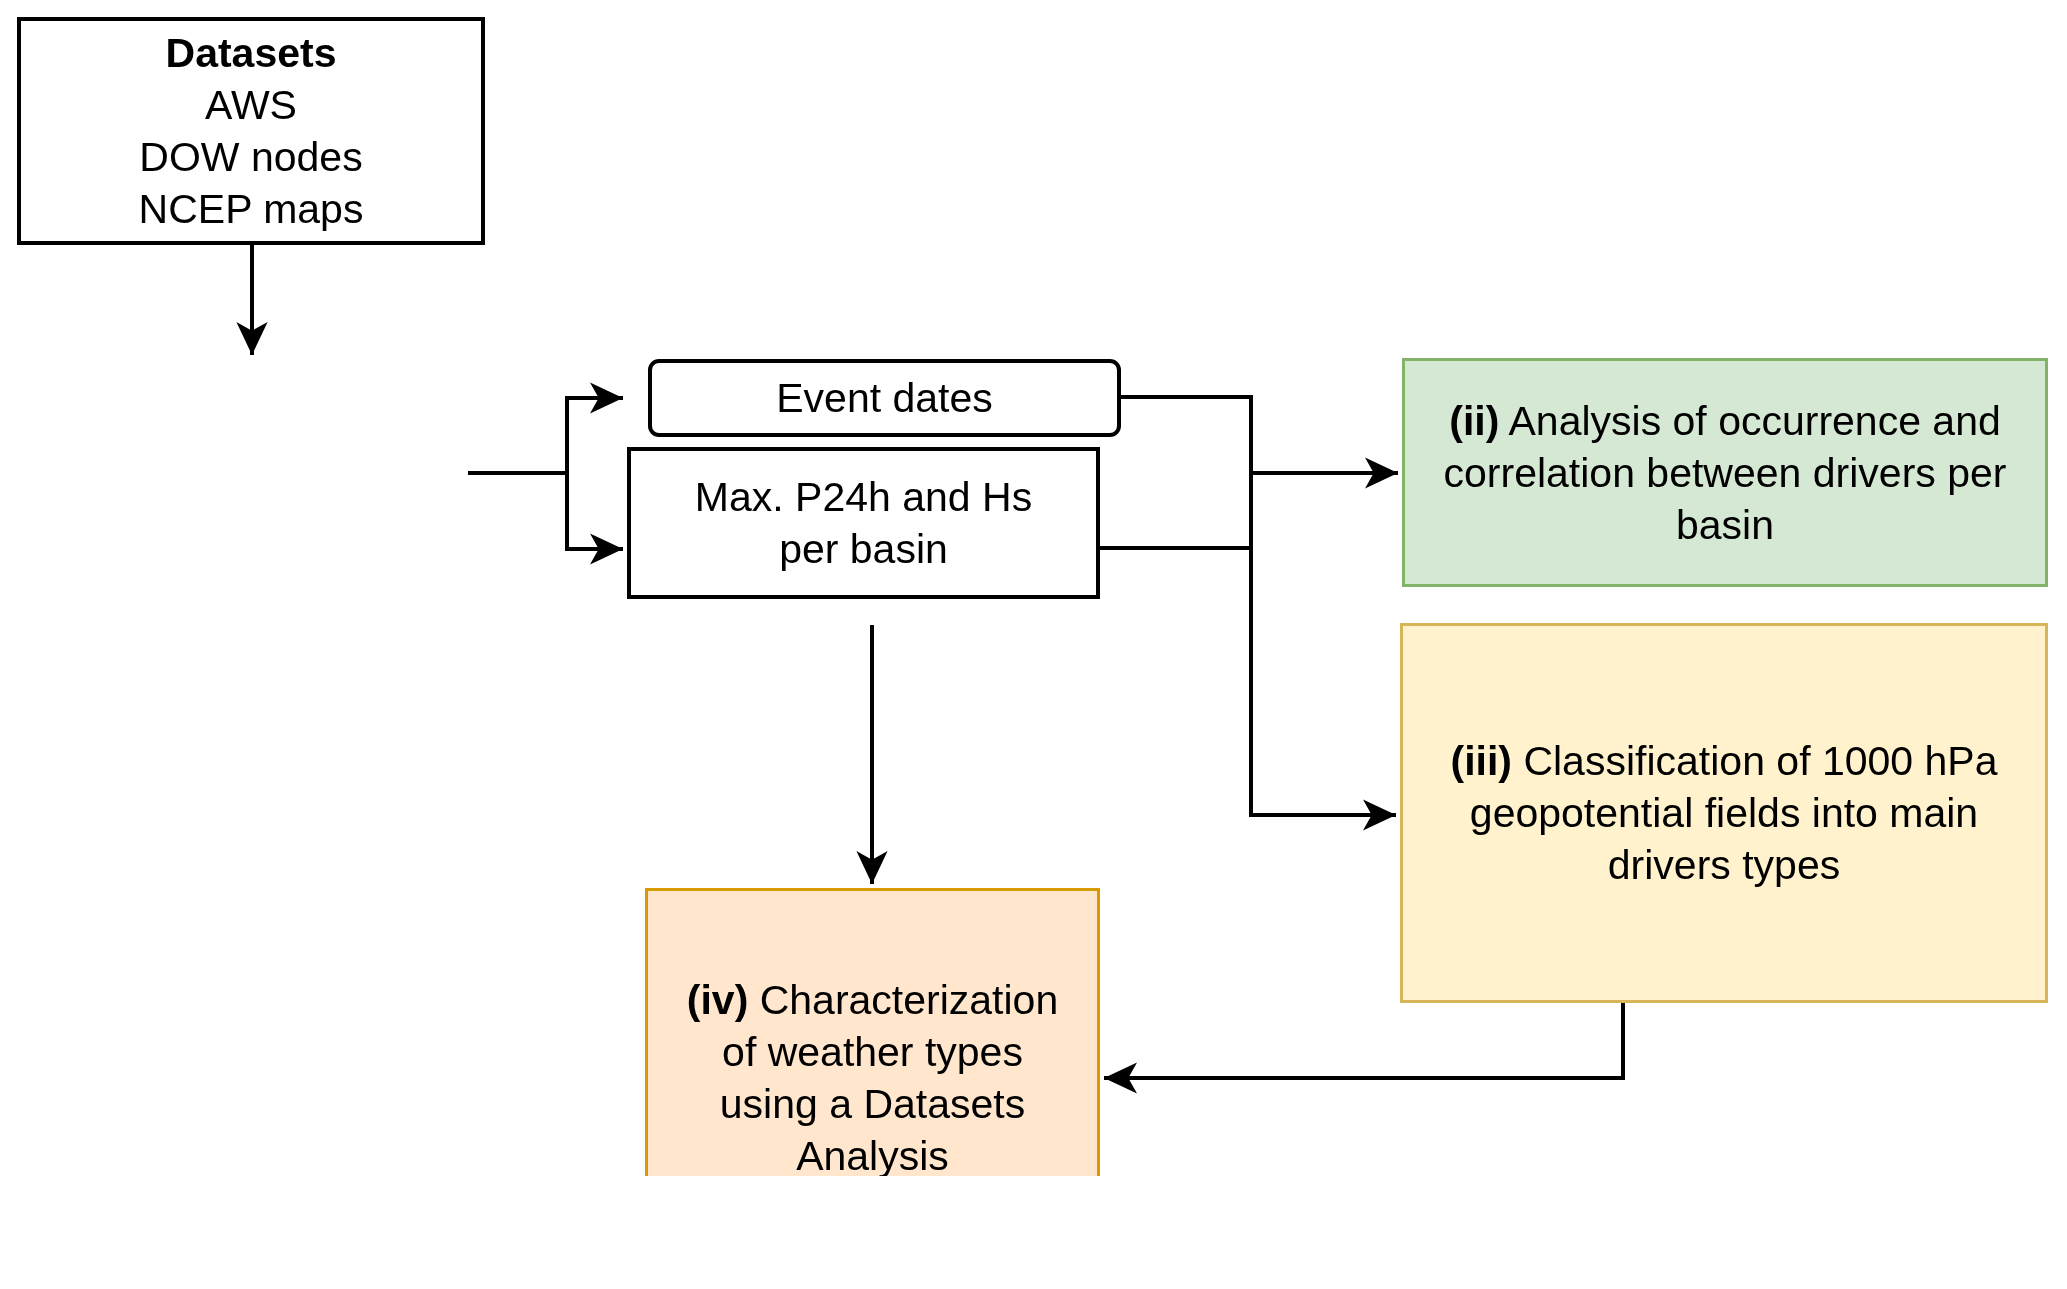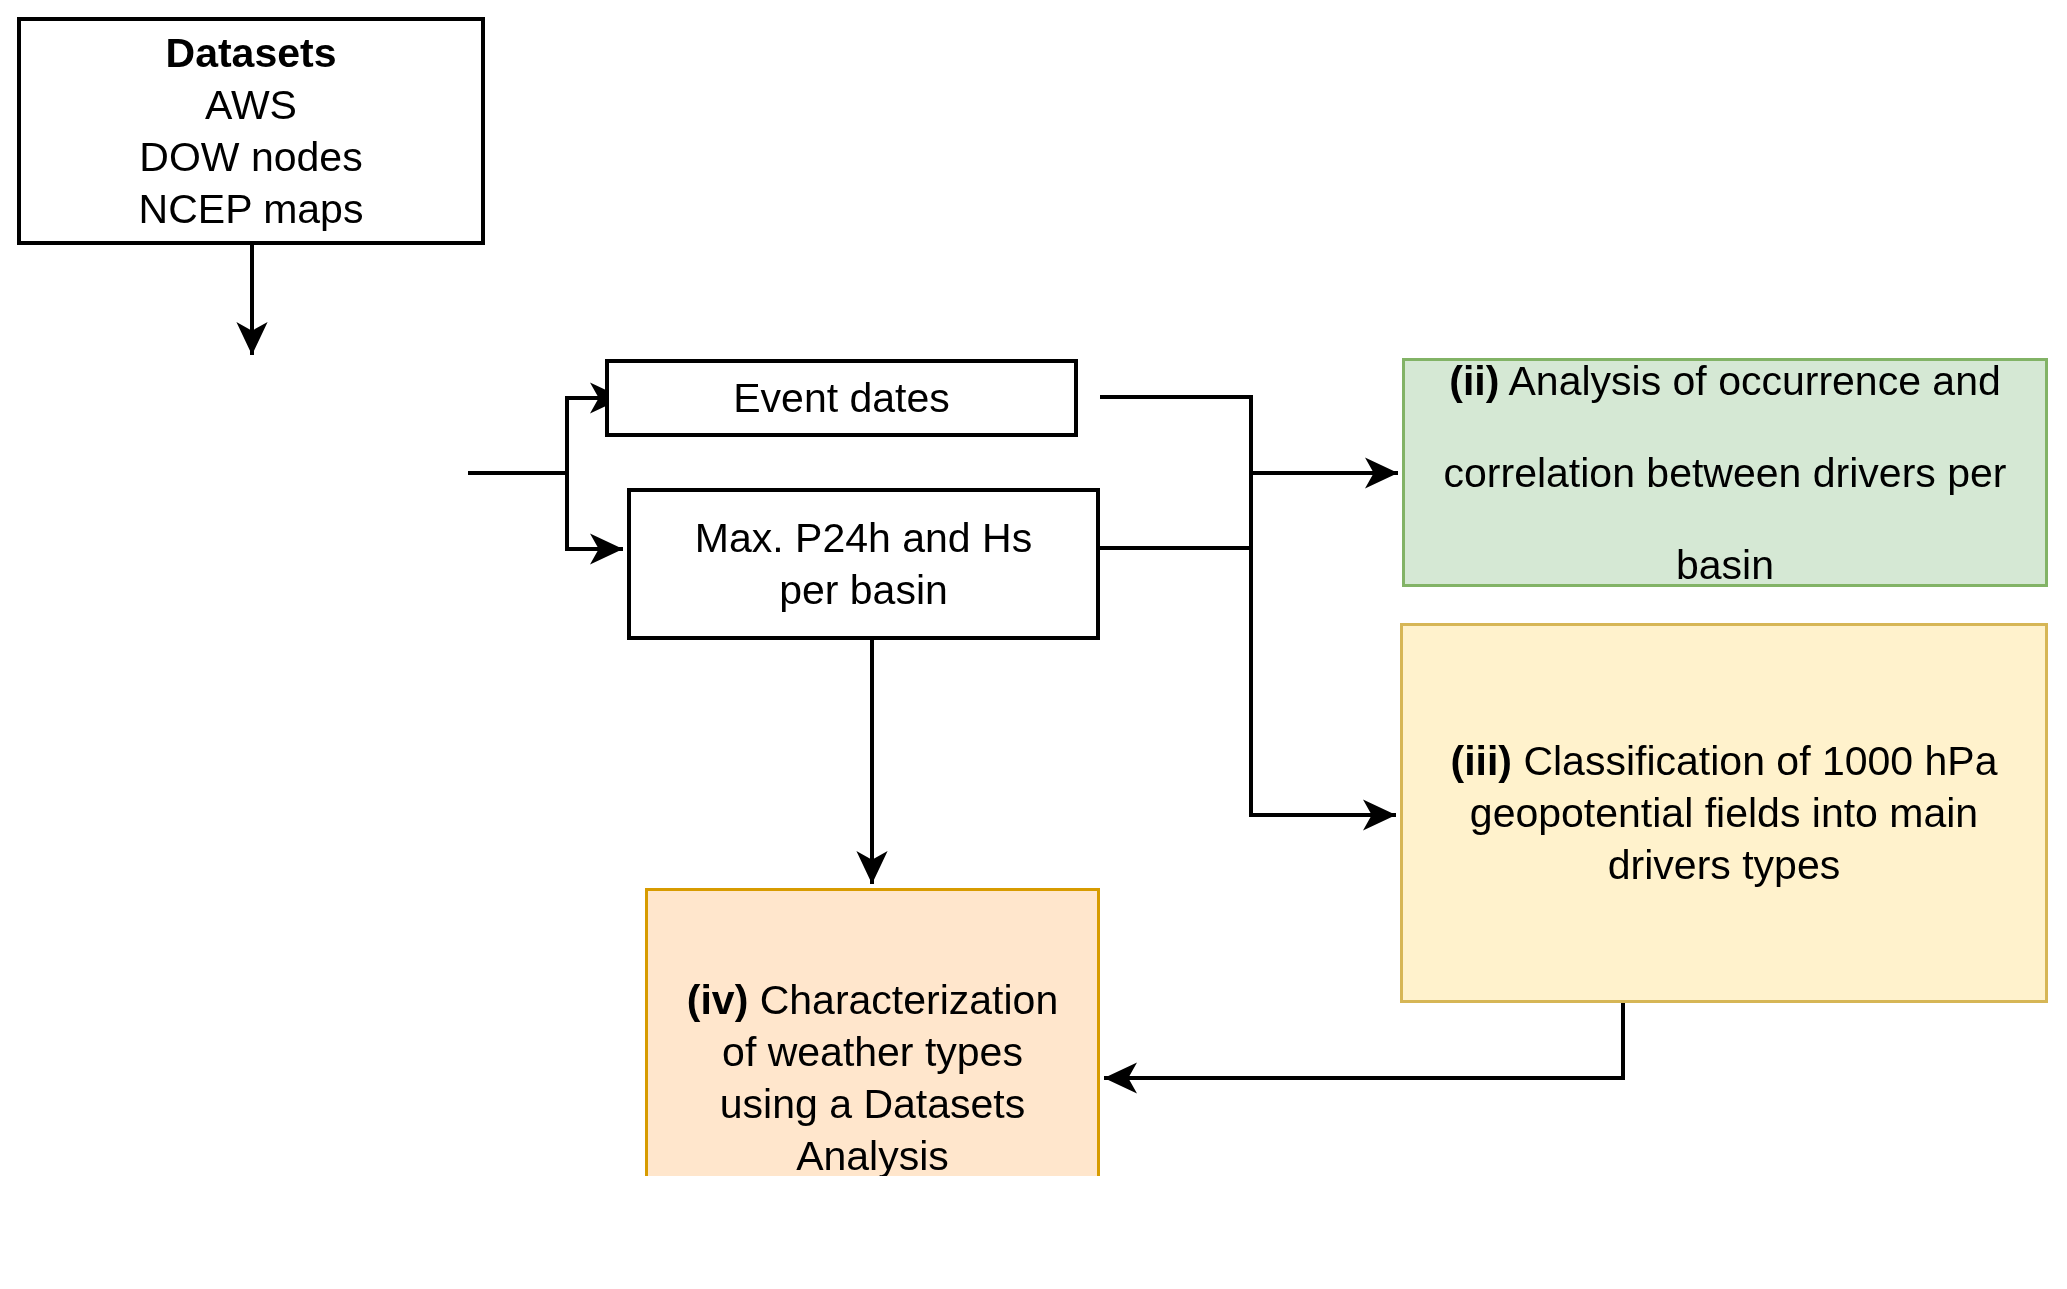--- a/index.html
+++ b/index.html
@@ -47,25 +47,25 @@
   .node .ln { white-space: nowrap; }
   .node b { font-weight: bold; }
   .white-box {
     background: var(--white_box_fill, #ffffff);
     border: 4px solid var(--white_box_border, #000000);
   }
   .node-datasets   { left: 17px;   top: 17px;  width: 468px; height: 228px; }
   .node-step-i     { left: 35px;   top: 359px; width: 433px; height: 228px;
                      background: var(--step_i_fill, #dbe5f4);
                      border: 3px solid var(--step_i_border, #7b96c5); }
-  .node-event-dates{ left: 605px;  top: 359px; width: 473px; height: 78px; }
-  .node-max-p24h   { left: 627px;  top: 488px; width: 473px; height: 152px; }
+  .node-event-dates{ left: 648px;  top: 359px; width: 473px; height: 78px; border-radius: 11px; }
+  .node-max-p24h   { left: 627px;  top: 447px; width: 473px; height: 152px; }
   .node-step-ii    { left: 1402px; top: 358px; width: 646px; height: 229px;
                      background: var(--step_ii_fill, #d5e8d4);
-                     border: 3px solid var(--step_ii_border, #82b366); gap: 40px; }
+                     border: 3px solid var(--step_ii_border, #82b366); }
   .node-step-iii   { left: 1400px; top: 623px; width: 648px; height: 380px;
                      background: var(--step_iii_fill, #fff2cc);
                      border: 3px solid var(--step_iii_border, #d6b656); }
   .node-step-iv    { left: 645px;  top: 888px; width: 455px; height: 379px;
                      background: var(--step_iv_fill, #ffe6cc);
                      border: 3px solid var(--step_iv_border, #d79b00); }
 </style>
 </head>
 <body>
 

